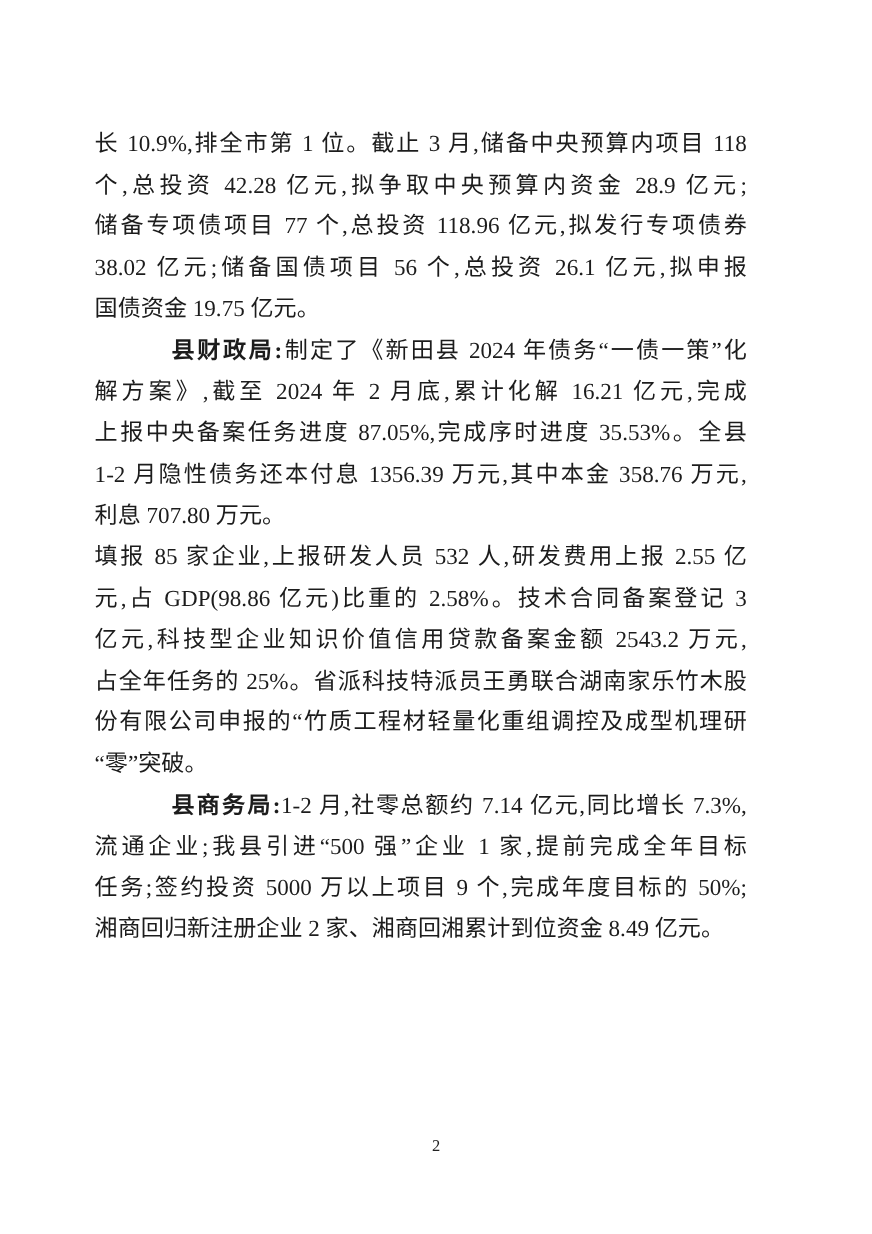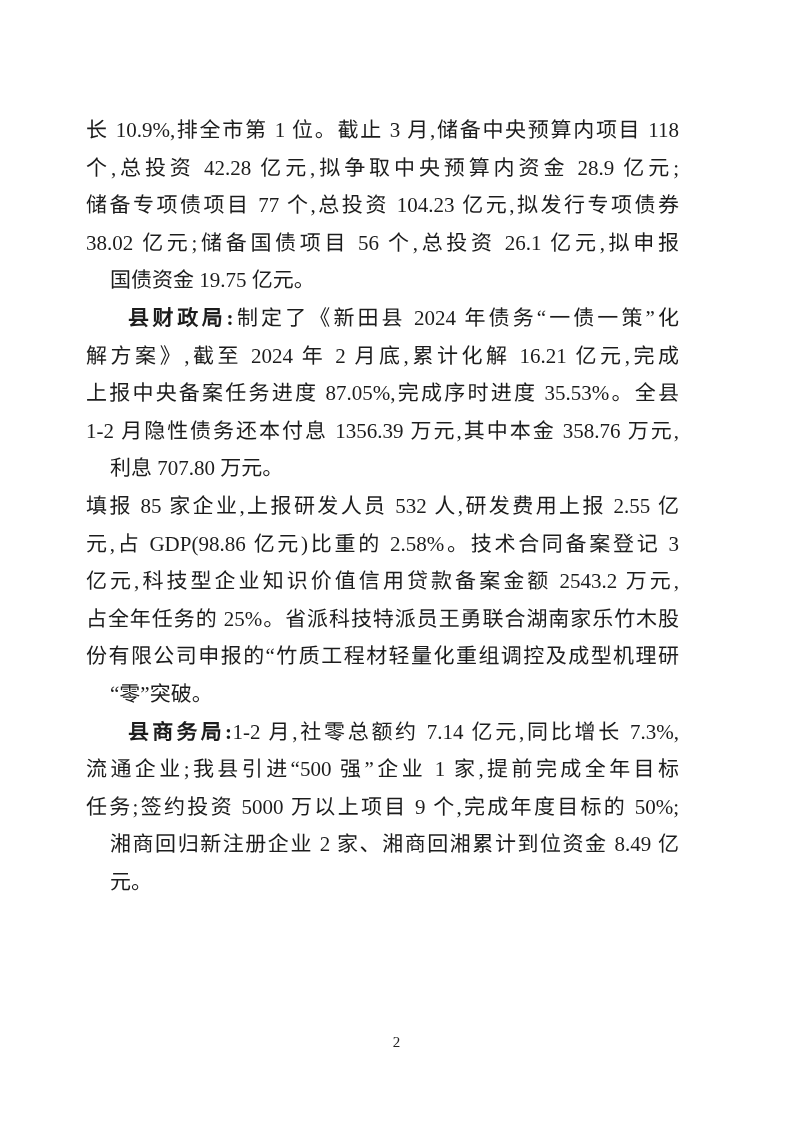--- a/index.html
+++ b/index.html
@@ -28,49 +28,49 @@
     margin: 0;
     padding: 0;
   }
   .line {
     text-align: justify;
     text-align-last: justify;
     white-space: normal;
   }
   .line.last {
     text-align-last: left;
-    margin-left: 24px;
   }
   .line.indent {
     text-indent: 2em;
   }
   .line b {
     font-weight: bold;
     letter-spacing: 0.5px;
+    margin-left: 28px;
   }
   .footer {
     position: absolute;
     left: 0;
     top: 1031px;
     width: 793px;
     text-align: center;
     font-size: 15px;
     line-height: 22px;
     color: #222222;
   }
 </style>
 </head>
 <body>
 
 <div class="page">
   <div class="doc-body" id="doc-body">
       <div class="para">
         <div class="line">长 10.9%,排全市第 1 位。截止 3 月,储备中央预算内项目 118</div>
         <div class="line">个,总投资 42.28 亿元,拟争取中央预算内资金 28.9 亿元;</div>
-        <div class="line">储备专项债项目 77 个,总投资 104.23 亿元,拟发行专项债券</div>
+        <div class="line">储备专项债项目 77 个,总投资 118.96 亿元,拟发行专项债券</div>
         <div class="line">38.02 亿元;储备国债项目 56 个,总投资 26.1 亿元,拟申报</div>
         <div class="line last">国债资金 19.75 亿元。</div>
       </div>
       <div class="para">
         <div class="line indent"><b>县财政局:</b>制定了《新田县 2024 年债务“一债一策”化</div>
         <div class="line">解方案》,截至 2024 年 2 月底,累计化解 16.21 亿元,完成</div>
         <div class="line">上报中央备案任务进度 87.05%,完成序时进度 35.53%。全县</div>
         <div class="line">1-2 月隐性债务还本付息 1356.39 万元,其中本金 358.76 万元,</div>
         <div class="line last">利息 707.80 万元。</div>
       </div>

